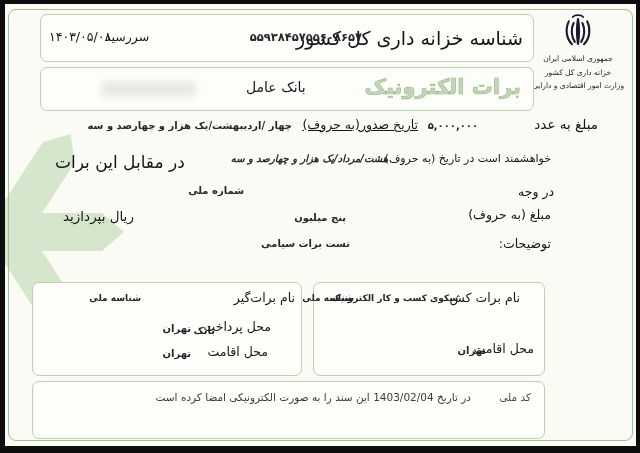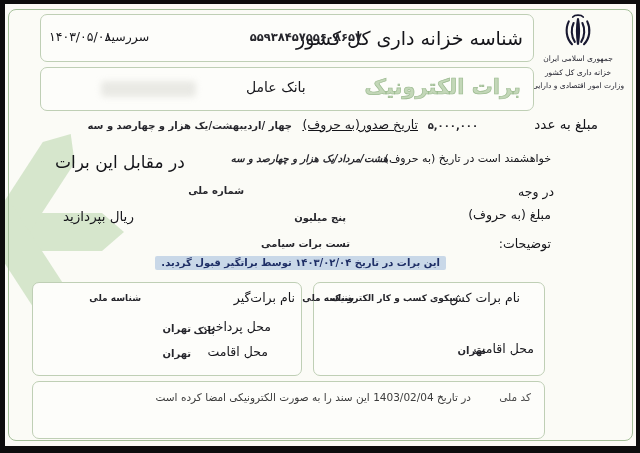--- a/index.html
+++ b/index.html
@@ -81,21 +81,20 @@
     <span class="cal" style="right:82px;top:180px;">در وجه</span>
     <span class="bv" style="right:392px;top:181px;">شماره ملی</span>
 
     <span class="cal" style="right:85px;top:203px;">مبلغ (به حروف)</span>
     <span class="bv" style="right:290px;top:208px;">پنج میلیون</span>
     <span class="cal" style="left:58px;top:204px;font-size:13.5px;">ریال بپردازید</span>
 
     <span class="cal" style="right:85px;top:232px;">توضیحات:</span>
     <span class="bv" style="right:286px;top:234px;">تست برات سیامی</span>
 
-    <div class="hl" style="right:190px;top:252px;">این برات در تاریخ ۱۴۰۳/۰۲/۰۴ توسط براتگیر قبول گردید.</div>
 
     <div class="box" style="left:308px;top:278px;width:230px;height:92px;">
       <span class="cal" style="right:24px;top:7px;">نام برات کش</span>
       <span class="bv" style="right:86px;top:10px;font-size:9px;">سکوی کسب و کار الکترونیک</span>
       <span class="bv" style="right:190px;top:10px;font-size:9px;">شناسه ملی</span>
       <span class="cal" style="right:10px;top:58px;">محل اقامت</span>
       <span class="bv" style="right:58px;top:62px;">تهران</span>
     </div>
 
     <div class="box" style="left:27px;top:278px;width:268px;height:92px;">

